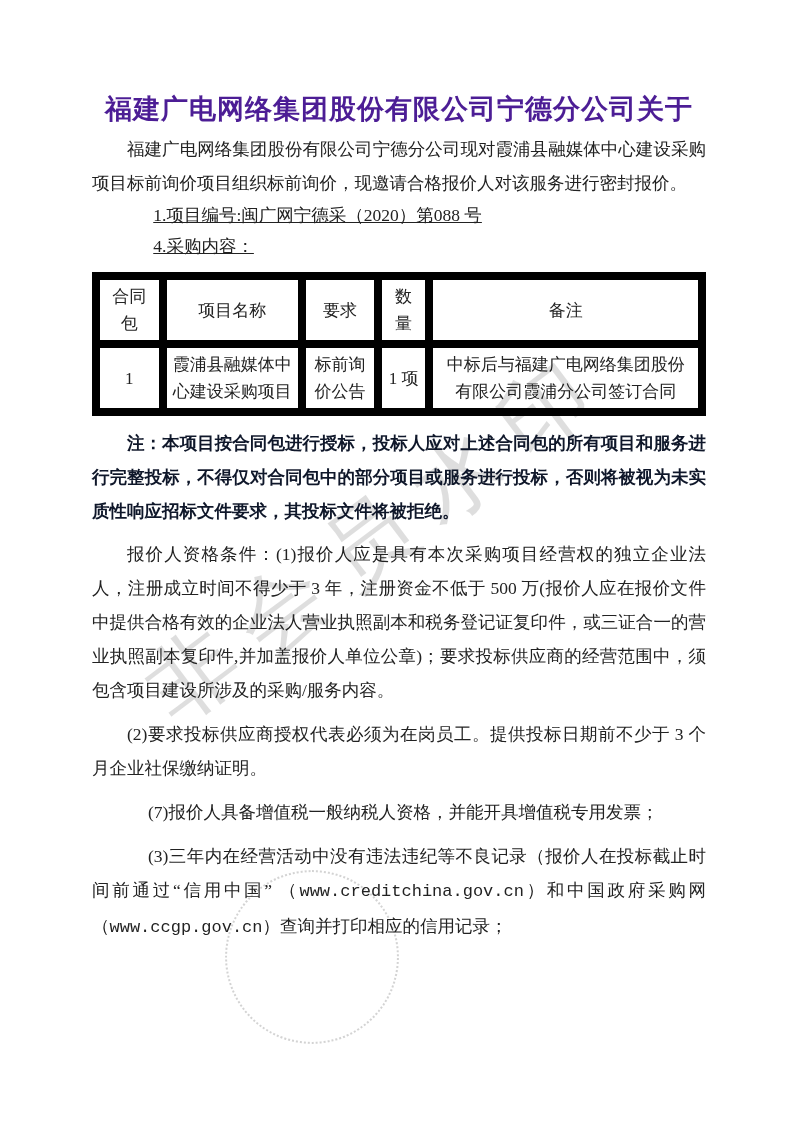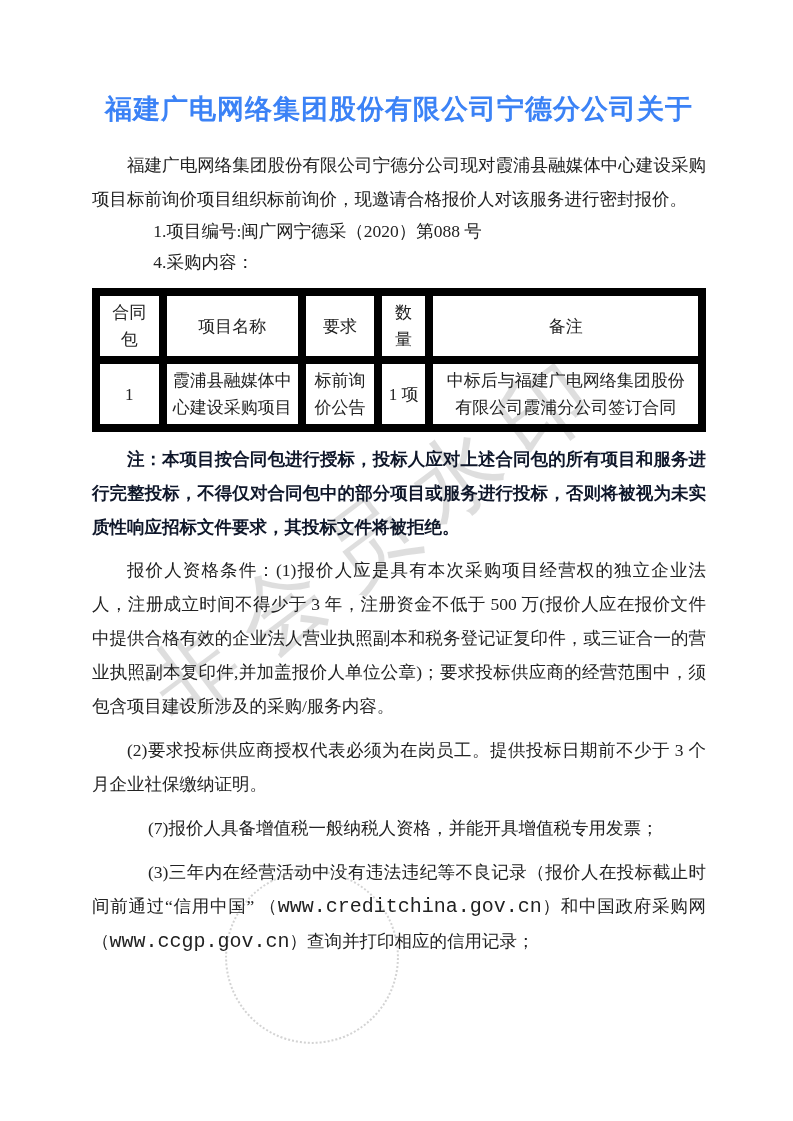--- a/index.html
+++ b/index.html
@@ -18,36 +18,36 @@
     z-index:2;
   }
   .title{
     margin-top:86px;
     text-align:center;
     font-family:"Liberation Sans","DejaVu Sans",sans-serif;
     font-weight:700;
     font-size:27px;
     line-height:46px;
     letter-spacing:1px;
-    color:#3b82f6;
+    color:#4c1d95;
   }
   .title .u{
     text-decoration:underline;
     text-decoration-thickness:2px;
     text-underline-offset:5px;
   }
   .para{
     font-size:17.5px;
     line-height:34px;
     margin:0;
     text-align:justify;
     color:#222;
   }
-  .intro{ margin-top:16px; text-indent:2em; }
-  .item{ text-indent:3.5em; line-height:31px; }
+  .intro{ text-indent:2em; }
+  .item{ text-indent:3.5em; line-height:31px;text-decoration:underline; }
   table.pt{
     width:100%;
     border-collapse:collapse;
     margin-top:10px;
     font-size:17px;
   }
   table.pt th, table.pt td{
     border:8px solid #000000;
     font-weight:400;
     text-align:center;
@@ -61,21 +61,21 @@
     margin-top:10px;
     font-weight:700;
     text-indent:2em;
     color:#0f172a;
   }
   .quals{ margin-top:9px; text-indent:2em; }
   .clause{ margin-top:10px; text-indent:2em; }
   .clause.deep{ text-indent:3.2em; }
   .mono{
     font-family:"Liberation Mono","DejaVu Sans Mono",monospace;
-    font-size:20px;
+    font-size:17px;
   }
   .watermark{
     position:absolute;
     left:158px; top:642px;
     z-index:1;
     font-family:"Liberation Sans","DejaVu Sans",sans-serif;
     font-size:88px;
     letter-spacing:22px;
     white-space:nowrap;
     transform:rotate(-37deg);

